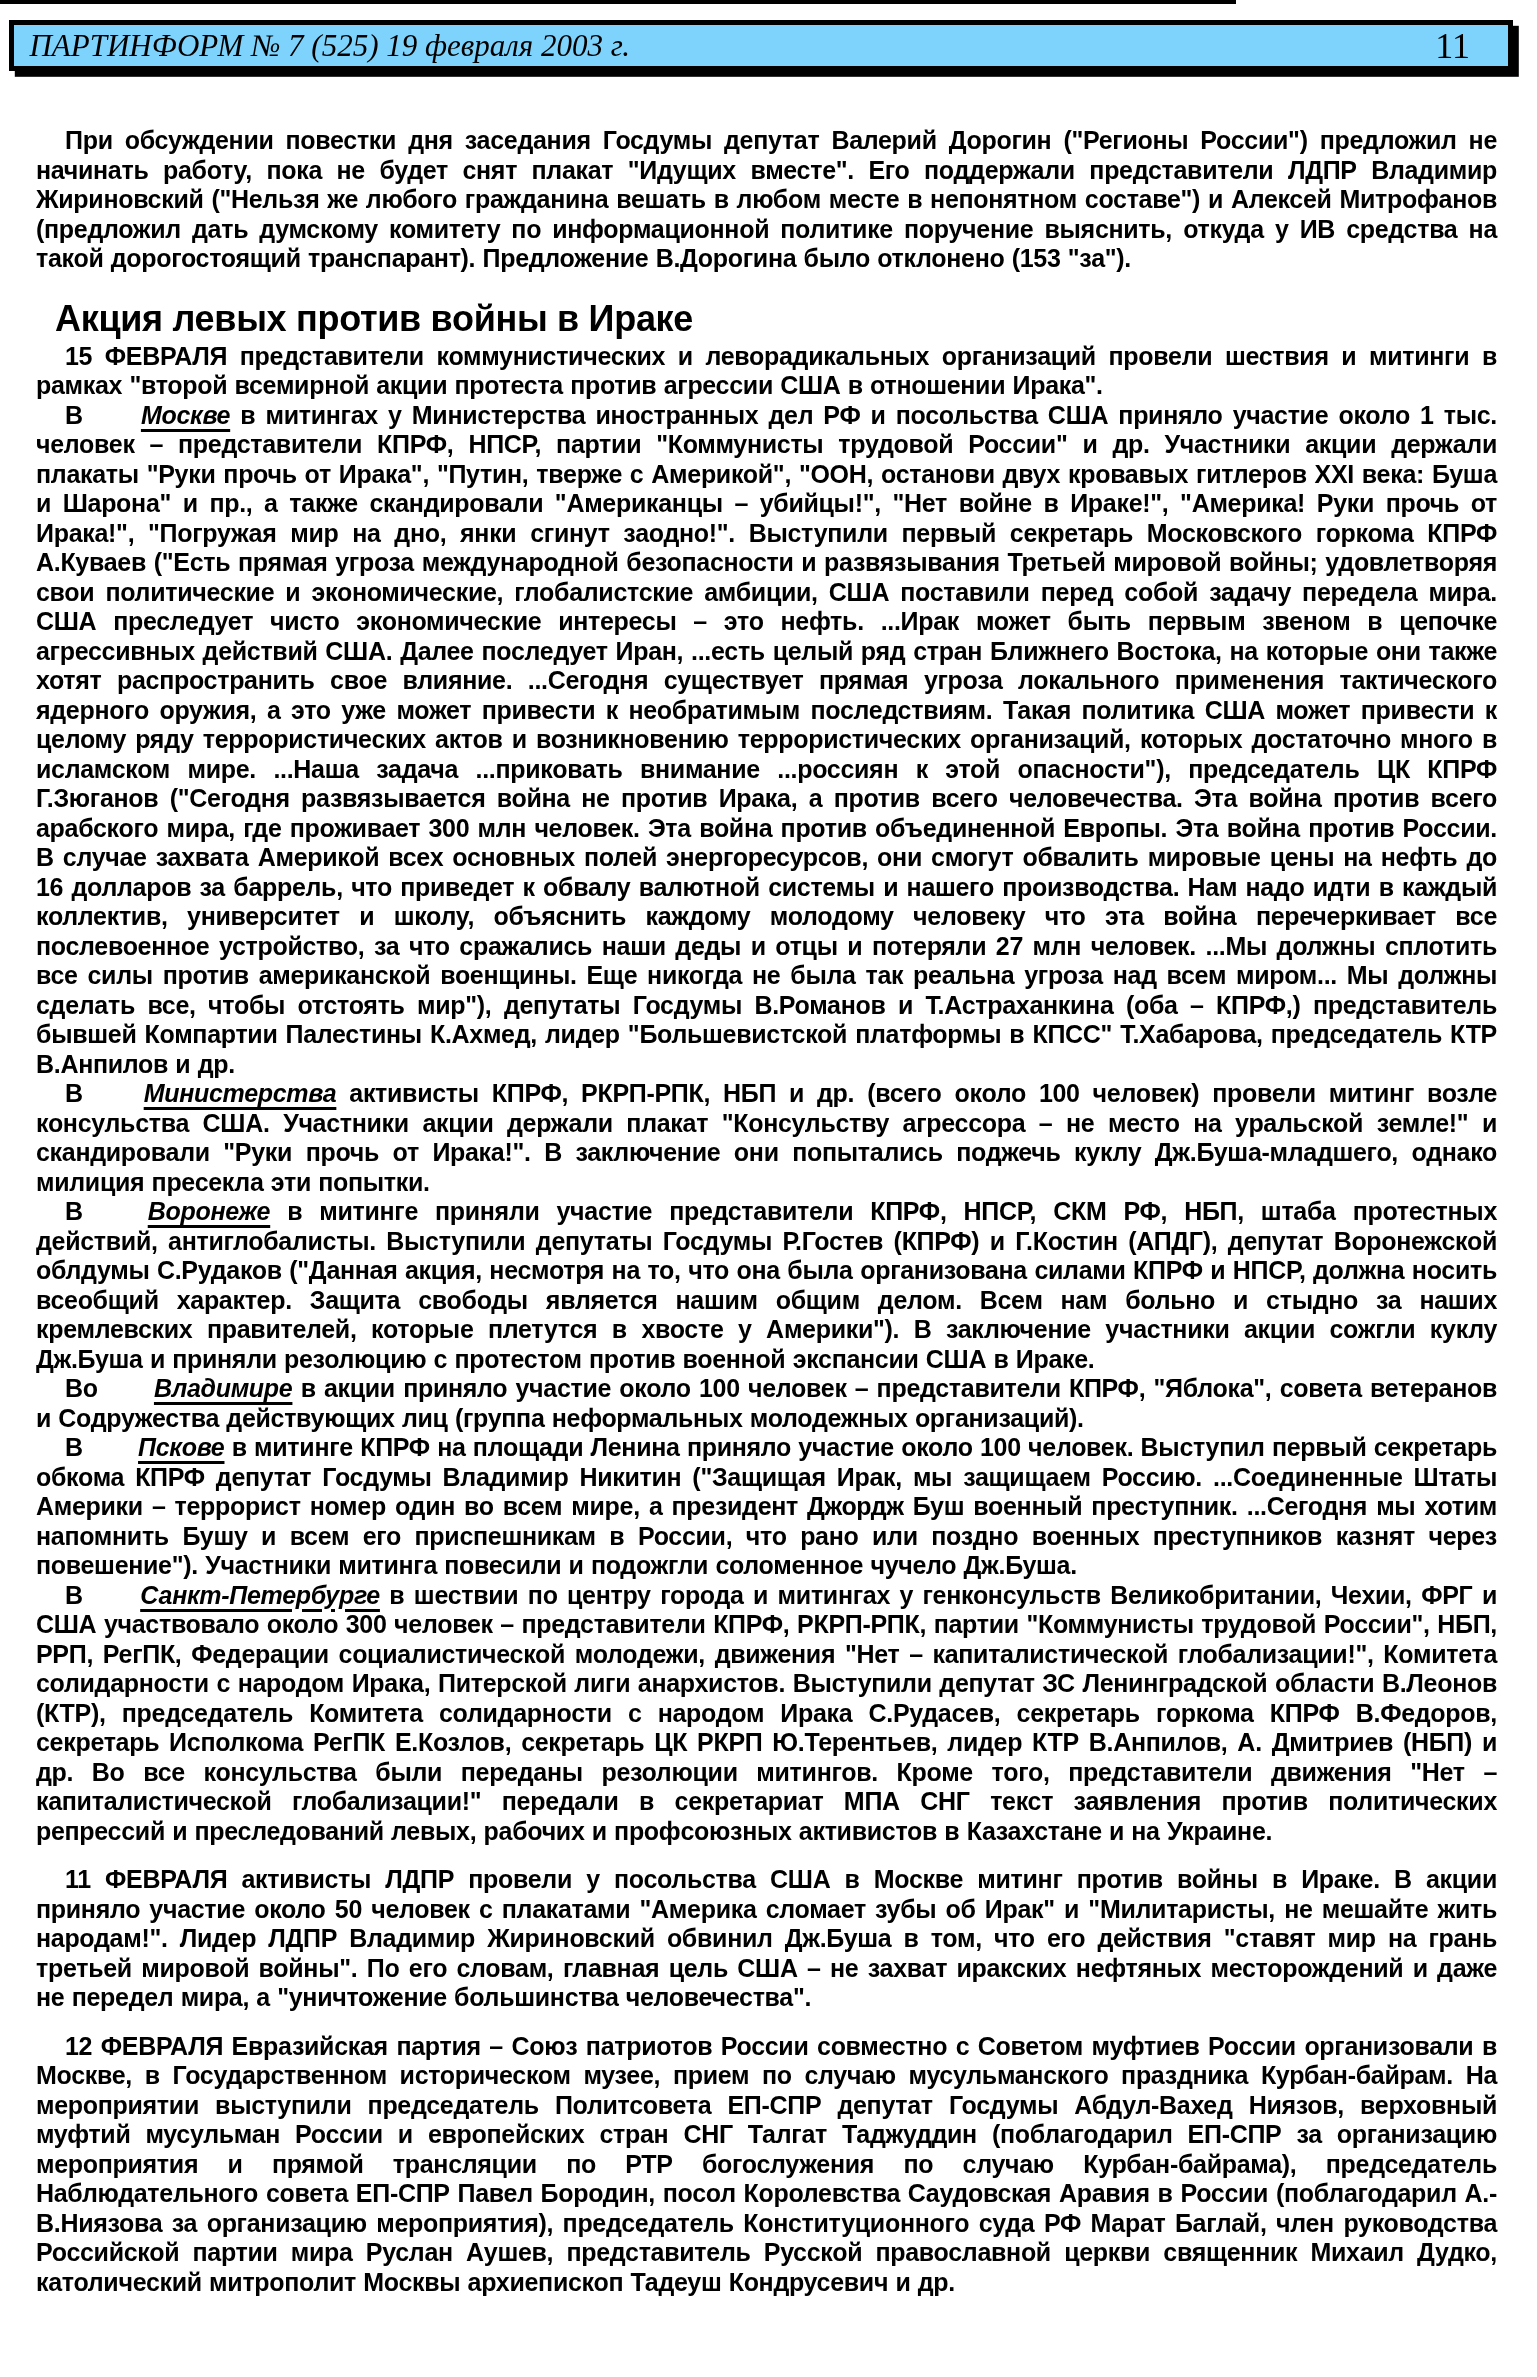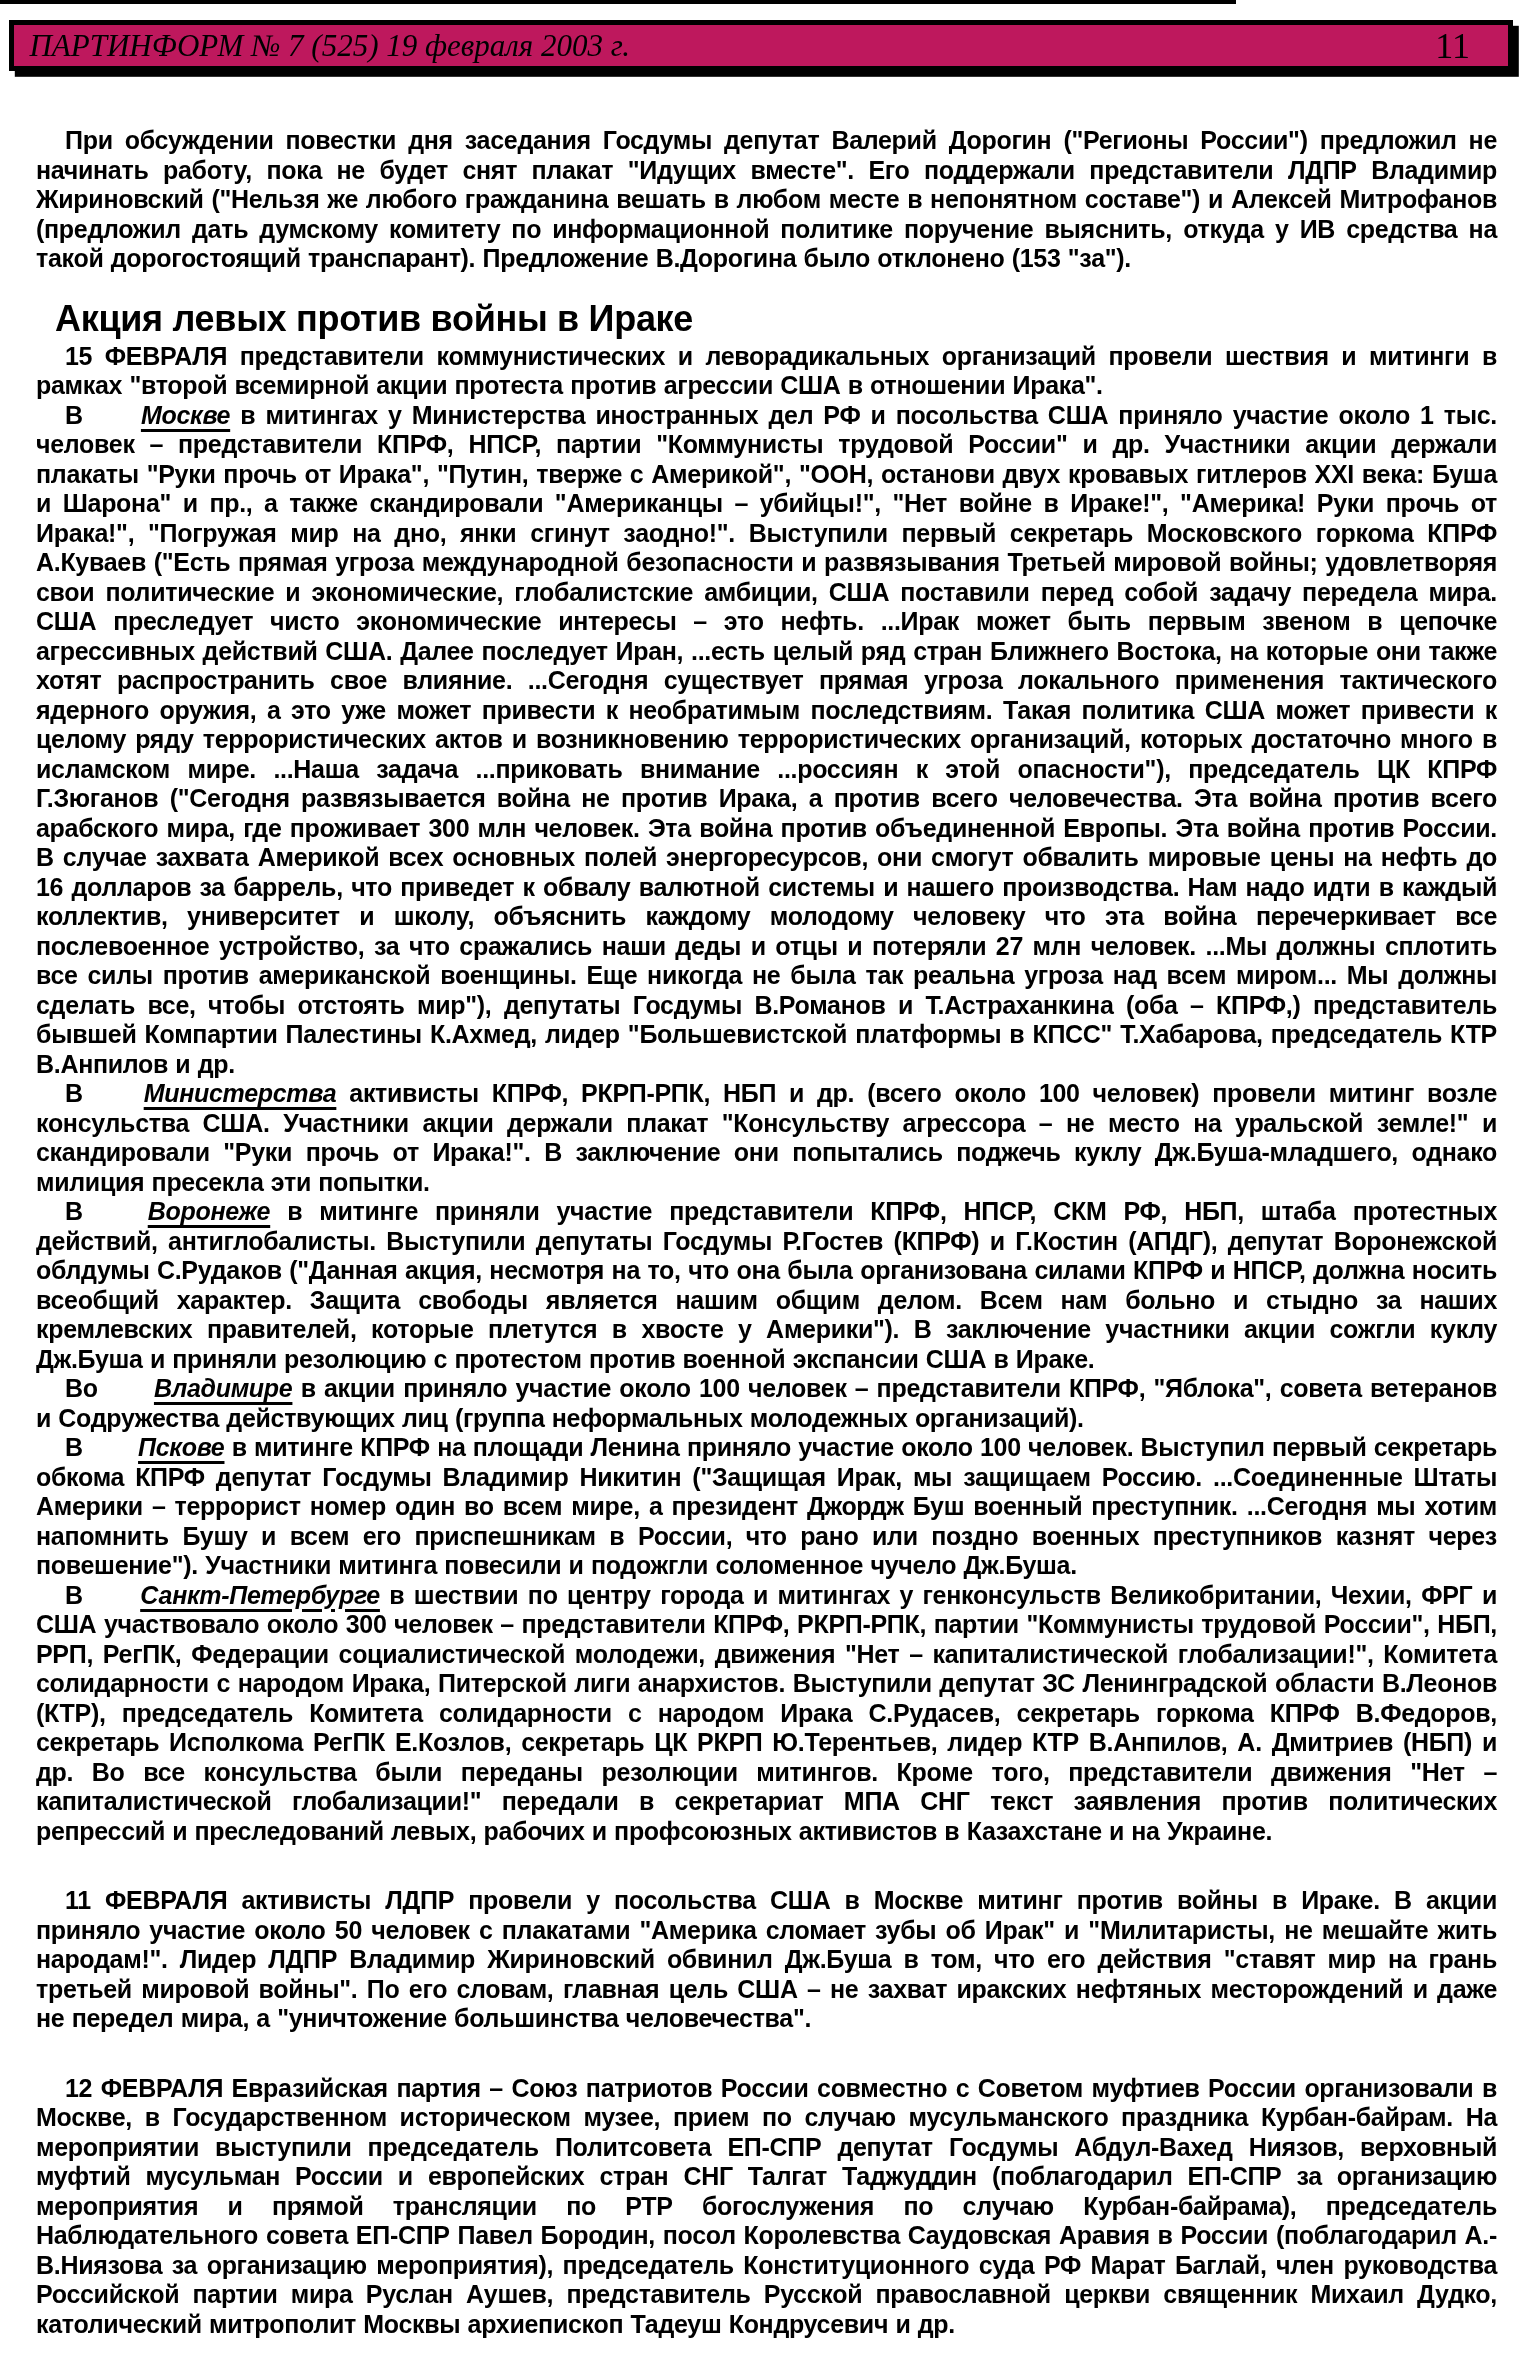--- a/index.html
+++ b/index.html
@@ -21,21 +21,21 @@
     width: 1236px; height: 3.8px;
     background: #000;
   }
   .header-box {
     position: absolute;
     left: 9px; top: 20px;
     width: 1504px; height: 51px;
     box-sizing: border-box;
     border: 5.8px solid #000;
     box-shadow: 5.8px 5.8px 0 0 #000;
-    background: #be185d;
+    background: #7dd3fc;
     display: flex;
     align-items: center;
     justify-content: space-between;
   }
   .header-title {
     font-family: "Liberation Serif", serif;
     font-style: italic;
     font-size: 31px;
     padding-left: 15.4px;
     white-space: nowrap;
@@ -53,21 +53,21 @@
     margin: 0;
     font-size: 25px;
     line-height: 29.5px;
     font-weight: bold;
     text-align: justify;
     text-indent: 29px;
     letter-spacing: -0.3px;
     word-spacing: 0.6px;
   }
   .article p.regular { font-weight: bold; }
-  .article p.gap { margin-top: 40px; }
+  .article p.gap { margin-top: 19px; }
   h2.section-heading {
     font-size: 36px;
     line-height: 36px;
     font-weight: bold;
     margin: 27px 0 5.1px 19px;
     letter-spacing: -0.3px;
   }
   .city {
     font-style: italic;
     text-decoration: underline;

